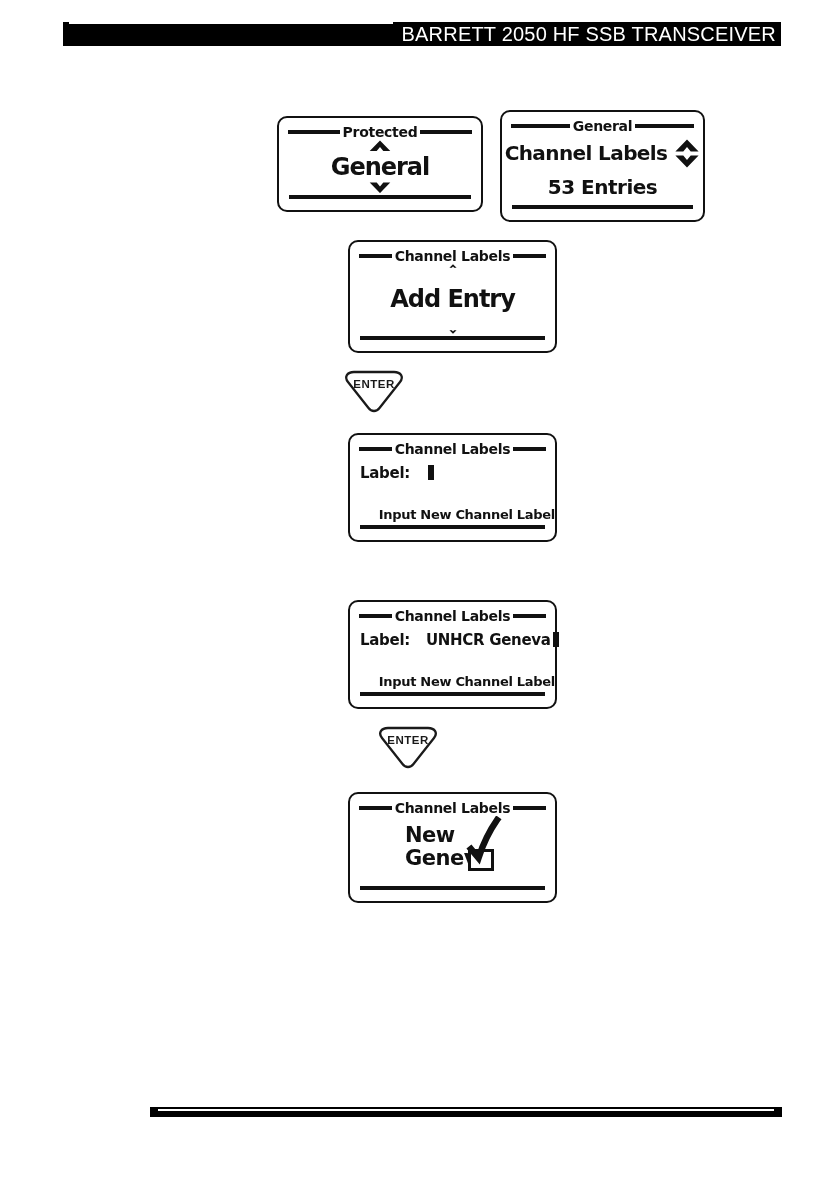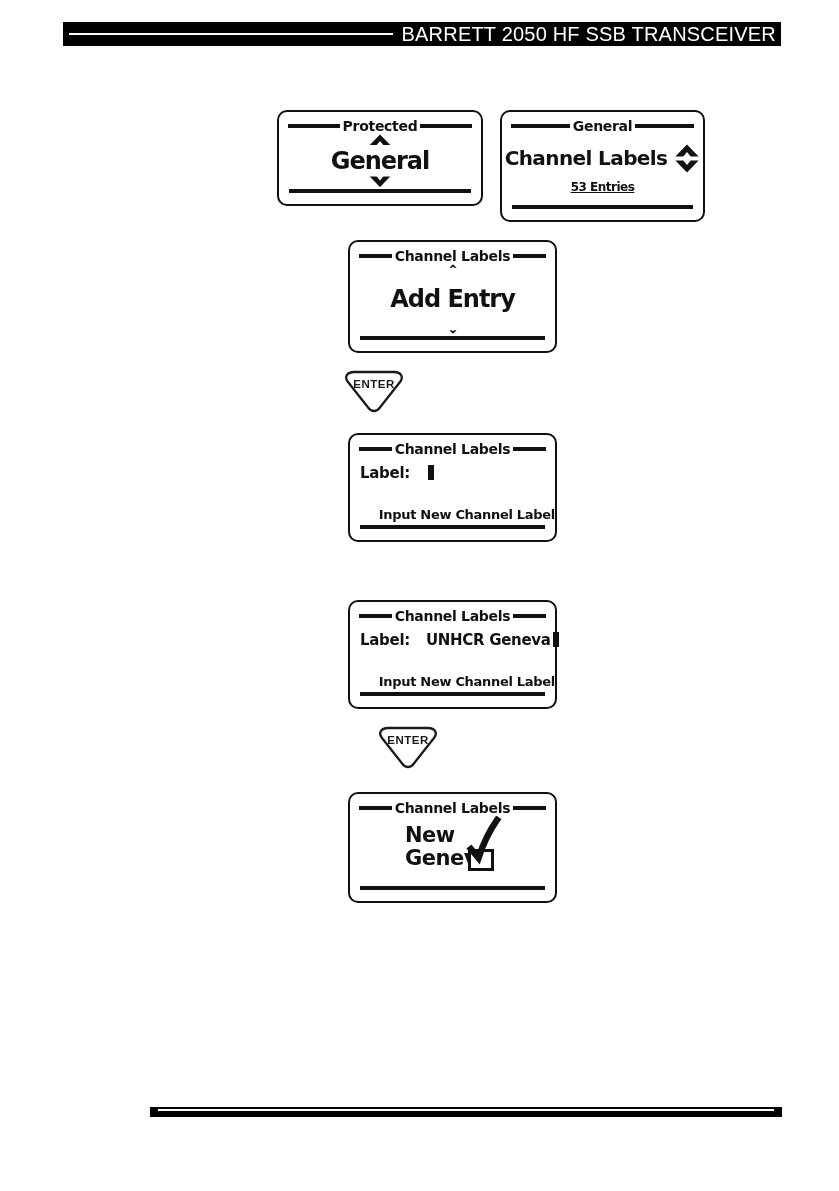--- a/index.html
+++ b/index.html
@@ -5,21 +5,21 @@
   html,body { margin:0; padding:0; }
   body {
     width:839px; height:1191px; position:relative;
     background:#ffffff; overflow:hidden;
     font-family:"DejaVu Sans", sans-serif; color:#111;
   }
 
   
   .header-bar {
     position:absolute; left:63px; top:22px; width:718px; height:24px;
-    background:#000; display:flex; align-items:center;
+    background:#000; display:flex; align-items:flex-start;
   }
   .header-rule { flex:1; height:2px; background:#fff; margin-left:6px; }
   .header-title {
     color:#fff; font-family:"Liberation Sans", sans-serif;
     font-size:20px; line-height:24px; white-space:nowrap;
     margin-left:9px; padding-right:5px; letter-spacing:0.2px;
   }
 
   
   .lcd {
@@ -39,21 +39,21 @@
   .lcd-bottom {
     position:absolute; left:10px; right:10px; bottom:11px;
     height:4.5px; background:#111;
   }
   .lcd-body {
     position:absolute; top:22px; bottom:17px; left:5px; right:5px;
     display:flex; flex-direction:column; align-items:center; justify-content:center;
   }
   .sel-big { font-size:24px; font-weight:bold; letter-spacing:-1px; line-height:26px; }
   .sel-mid { font-size:20px; font-weight:bold; letter-spacing:-0.6px; line-height:22px; white-space:nowrap; }
-  .info-line { font-size:12px; font-weight:bold; letter-spacing:-0.5px; margin-top:7px;text-decoration:underline; }
+  .info-line { font-size:20px; font-weight:bold; letter-spacing:-0.5px; margin-top:7px; }
   .chev { display:block; }
   .chev-row { display:flex; align-items:center; gap:7px; }
   .chev-stack { display:flex; flex-direction:column; gap:3px; }
 
   .label-row {
     position:absolute; left:10px; top:30px;
     font-size:15px; line-height:16px; white-space:nowrap;
   }
   .field-label { font-weight:bold; letter-spacing:-0.3px; }
   .field-value { font-weight:bold; letter-spacing:-0.3px; margin-left:16px; }
@@ -89,21 +89,21 @@
   }
 </style>
 </head>
 <body>
 
 <div class="header-bar">
   <div class="header-rule"></div>
   <div class="header-title">BARRETT 2050 HF SSB TRANSCEIVER</div>
 </div>
 
-<div class="lcd" style="left:277px; top:110px; width:206px; height:96px;text-decoration:underline;">
+<div class="lcd" style="left:277px; top:116px; width:206px; height:96px;text-decoration:underline;">
   <div class="lcd-title">
     <span class="t-rule"></span>
     <span class="t-text">Protected</span>
     <span class="t-rule"></span>
   </div>
   <div class="lcd-body" style="gap:2px;">
     <svg class="chev" width="30" height="14" viewBox="0 0 26 14">
       <path d="M13,0.5 L25.5,13.5 L17,13.5 L13,8.6 L9,13.5 L0.5,13.5 Z" fill="#111"></path>
     </svg>
     <div class="sel-big">General</div>

